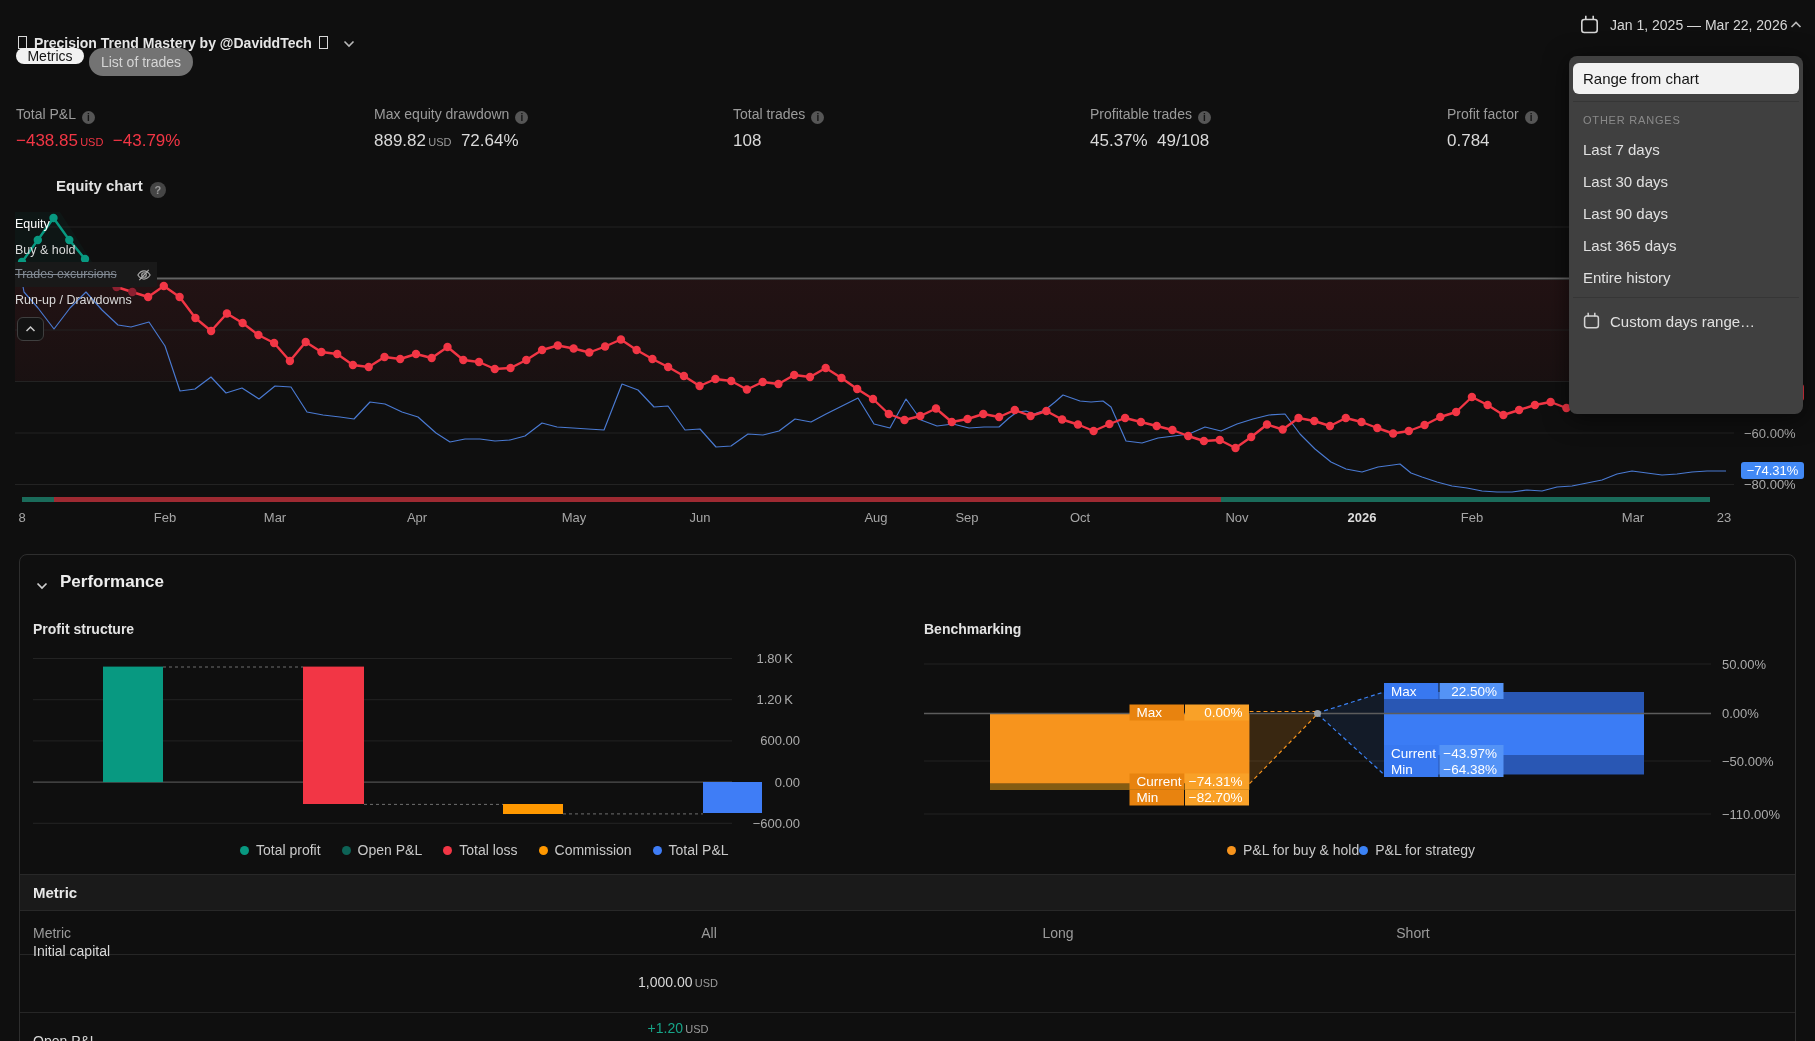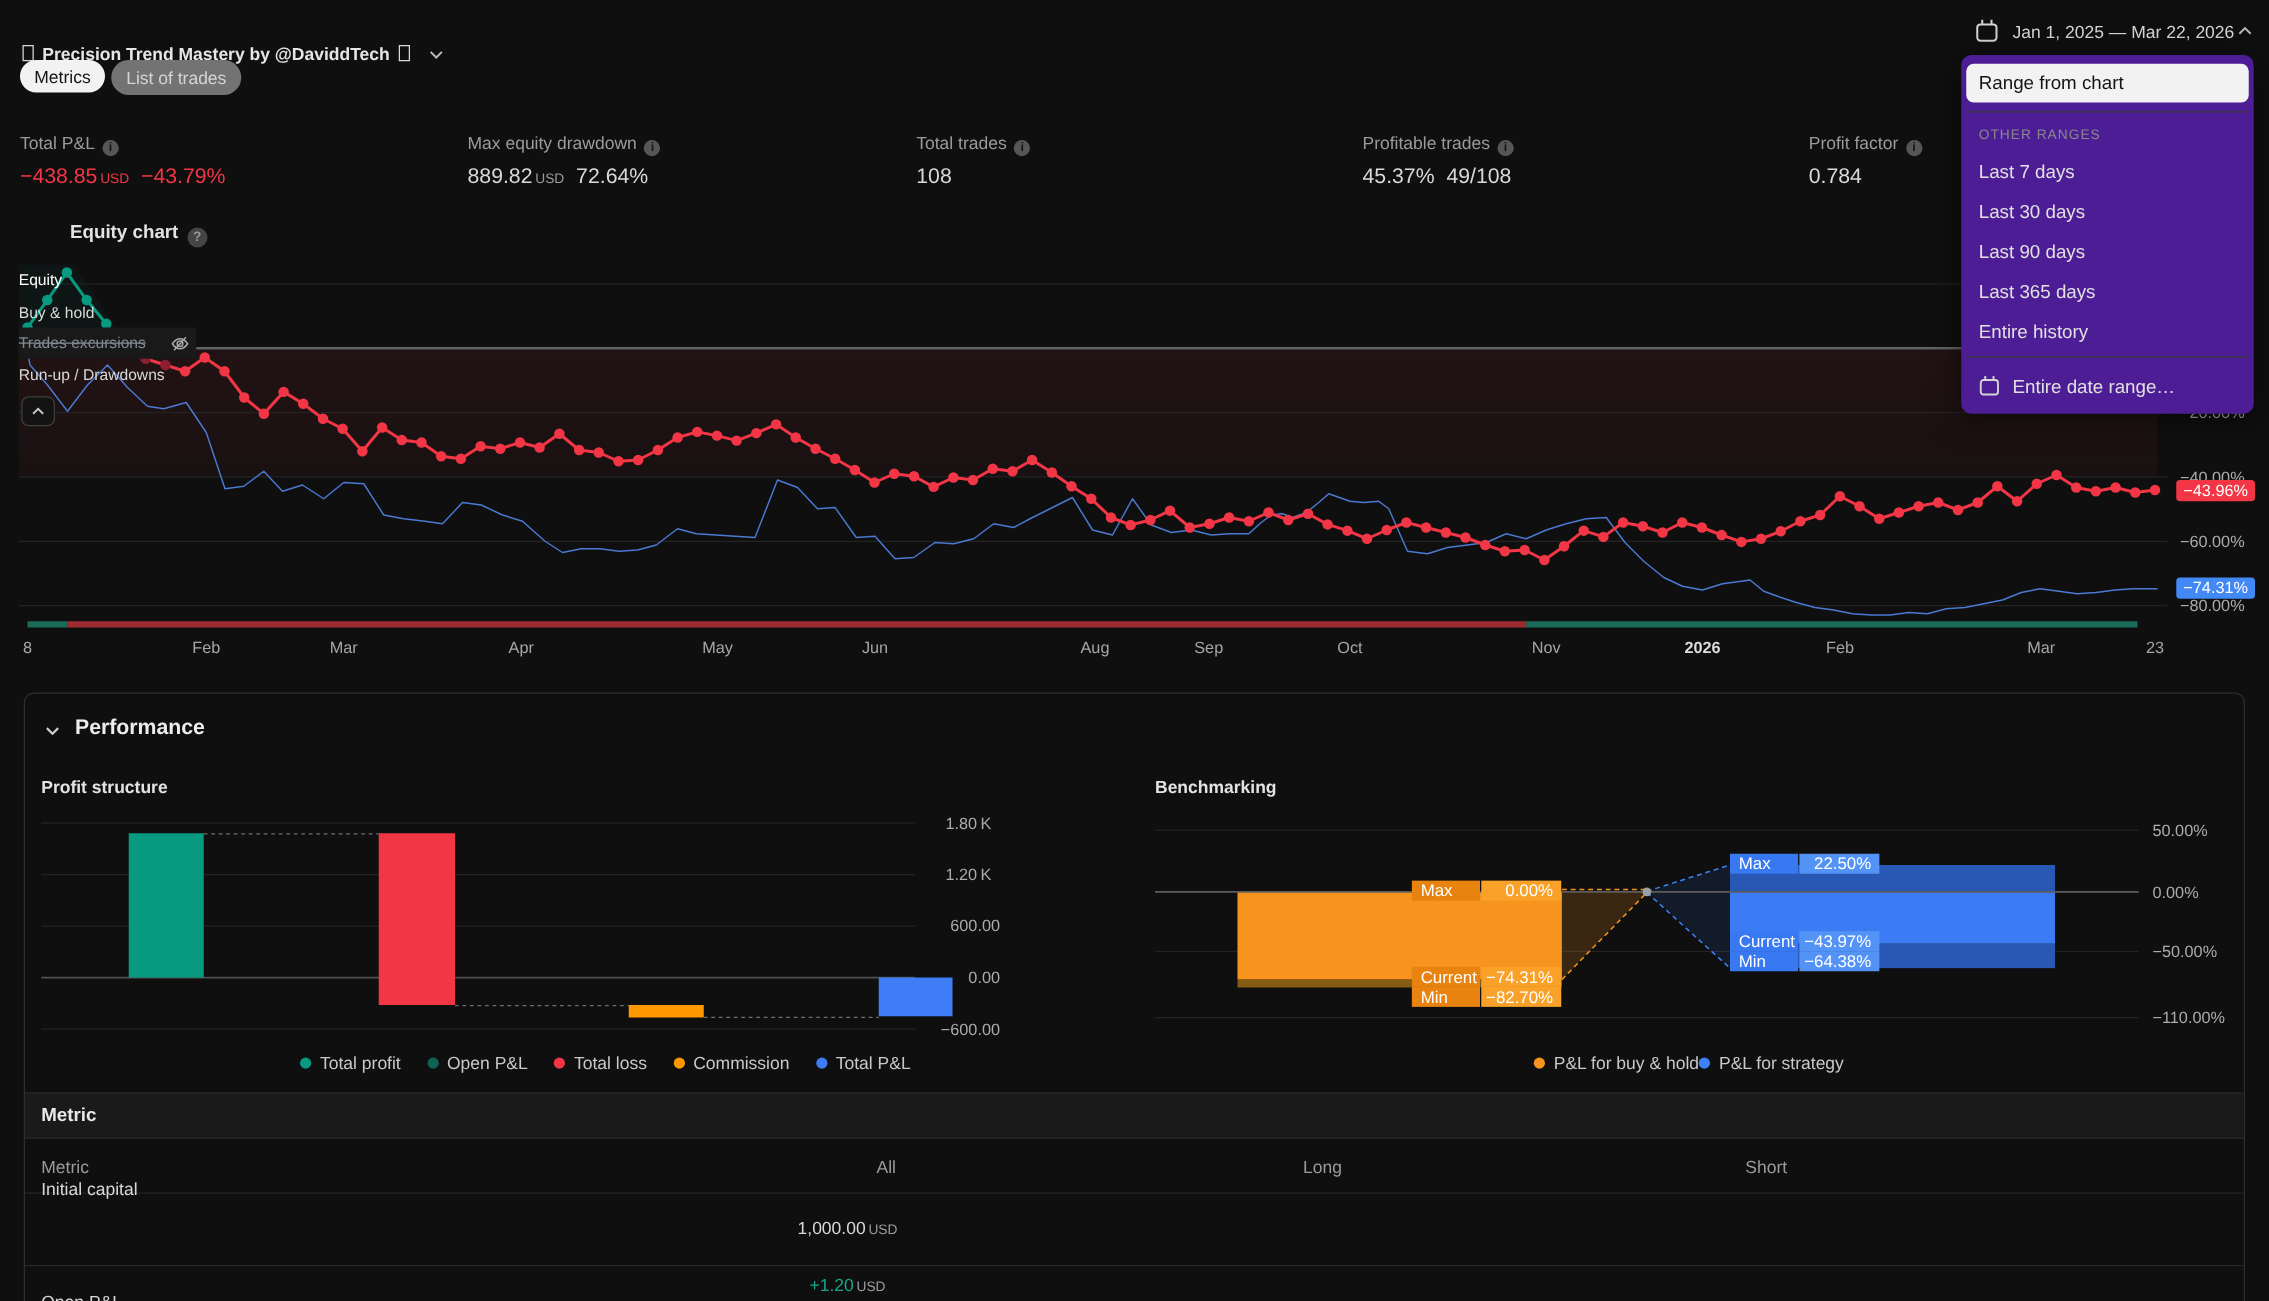--- a/index.html
+++ b/index.html
@@ -15,21 +15,21 @@
 </style></head>
 <body>
 
 <div class="abs" style="left:15px; top:16px; font-size:14px; font-weight:bold; color:#e6e6e6;margin-top:19px;">
   <span class="tofu"></span> Precision Trend Mastery by @DaviddTech <span class="tofu"></span>
   <svg width="12" height="8" viewBox="0 0 12 8" style="margin-left:8px;">
       <path d="M1.5 1.5 L6 6 L10.5 1.5" stroke="#b9b9b9" stroke-width="1.6" fill="none"></path>
     </svg>
 </div>
 
-<div class="abs" style="left:16px; top:48px; width:68px; height:26px; border-radius:14px; background:#f2f2f2;
+<div class="abs" style="left:16px; top:48px; width:68px; height:16px; border-radius:14px; background:#f2f2f2;
   color:#141414; font-size:14px; display:flex; align-items:center; justify-content:center;">Metrics</div>
 <div class="abs" style="left:89px; top:48px; width:104px; height:28px; border-radius:14px; background:#737373;
   color:#d5d5d5; font-size:14px; display:flex; align-items:center; justify-content:center;">List of trades</div>
 
 <div class="abs lbl" style="left:16px; top:106px;">Total P&amp;L<span class="ico">i</span></div>
 <div class="abs" style="left:16px; top:131px; font-size:17px; color:#f23645;">−438.85<span style="font-size:11px;"> USD</span>&nbsp;&nbsp;−43.79%</div>
 <div class="abs lbl" style="left:374px; top:106px;">Max equity drawdown<span class="ico">i</span></div>
 <div class="abs val" style="left:374px; top:131px;">889.82<span style="font-size:11px; color:#9b9b9b;"> USD</span>&nbsp;&nbsp;72.64%</div>
 <div class="abs lbl" style="left:733px; top:106px;">Total trades<span class="ico">i</span></div>
 <div class="abs val" style="left:733px; top:131px;">108</div>
@@ -329,31 +329,31 @@
     <rect x="1.8" y="4.5" width="15.4" height="13" rx="2.5" fill="none" stroke="#d4d4d4" stroke-width="1.6"></rect>
     <line x1="5.8" y1="0.8" x2="5.8" y2="5" stroke="#d4d4d4" stroke-width="1.6"></line>
     <line x1="13.2" y1="0.8" x2="13.2" y2="5" stroke="#d4d4d4" stroke-width="1.6"></line>
   </svg>
 </div>
 <div class="abs" style="left:1610px; top:17px; font-size:14px; color:#d6d6d6;">Jan 1, 2025 — Mar 22, 2026</div>
 <svg class="abs" style="left:1790px; top:21px;" width="12" height="8" viewBox="0 0 12 8">
     <path d="M1.5 6 L6 1.5 L10.5 6" stroke="#b9b9b9" stroke-width="1.6" fill="none"></path>
   </svg>
 
-<div class="abs" style="left:1569px; top:44px; width:234px; height:287px; background:#4c1d95; border-radius:8px;
+<div class="abs" style="left:1569px; top:56px; width:234px; height:358px; background:#404040; border-radius:8px;
   box-shadow:0 4px 24px rgba(0,0,0,0.55); z-index:20;">
   <div style="position:absolute; left:4px; top:7px; width:226px; height:31px; background:#f2f2f2; border-radius:6px;
     color:#141414; font-size:15px; display:flex; align-items:center; padding-left:10px;">Range from chart</div>
   <div style="position:absolute; left:4px; top:44.5px; width:226px; border-top:1px solid #363636;"></div>
   <div style="position:absolute; left:14px; top:58px; font-size:11px; color:#8a8a8a; letter-spacing:0.8px;">OTHER RANGES</div>
   <div style="position:absolute; left:14px; top:84.5px; font-size:15px; color:#e0e0e0;">Last 7 days</div>
   <div style="position:absolute; left:14px; top:116.5px; font-size:15px; color:#e0e0e0;">Last 30 days</div>
   <div style="position:absolute; left:14px; top:148.5px; font-size:15px; color:#e0e0e0;">Last 90 days</div>
   <div style="position:absolute; left:14px; top:180.5px; font-size:15px; color:#e0e0e0;">Last 365 days</div>
   <div style="position:absolute; left:14px; top:212.5px; font-size:15px; color:#e0e0e0;">Entire history</div>
   <div style="position:absolute; left:4px; top:240.5px; width:226px; border-top:1px solid #363636;"></div>
   <svg style="position:absolute; left:14px; top:256px;" width="17" height="17" viewBox="0 0 19 19">
     <rect x="1.8" y="4.5" width="15.4" height="13" rx="2.5" fill="none" stroke="#d4d4d4" stroke-width="1.7"></rect>
     <line x1="5.8" y1="0.8" x2="5.8" y2="5" stroke="#d4d4d4" stroke-width="1.7"></line>
     <line x1="13.2" y1="0.8" x2="13.2" y2="5" stroke="#d4d4d4" stroke-width="1.7"></line>
   </svg>
-  <div style="position:absolute; left:41px; top:257px; font-size:15px; color:#e0e0e0;">Entire date range…</div>
+  <div style="position:absolute; left:41px; top:257px; font-size:15px; color:#e0e0e0;">Custom days range…</div>
 </div>
 
 </body></html>

